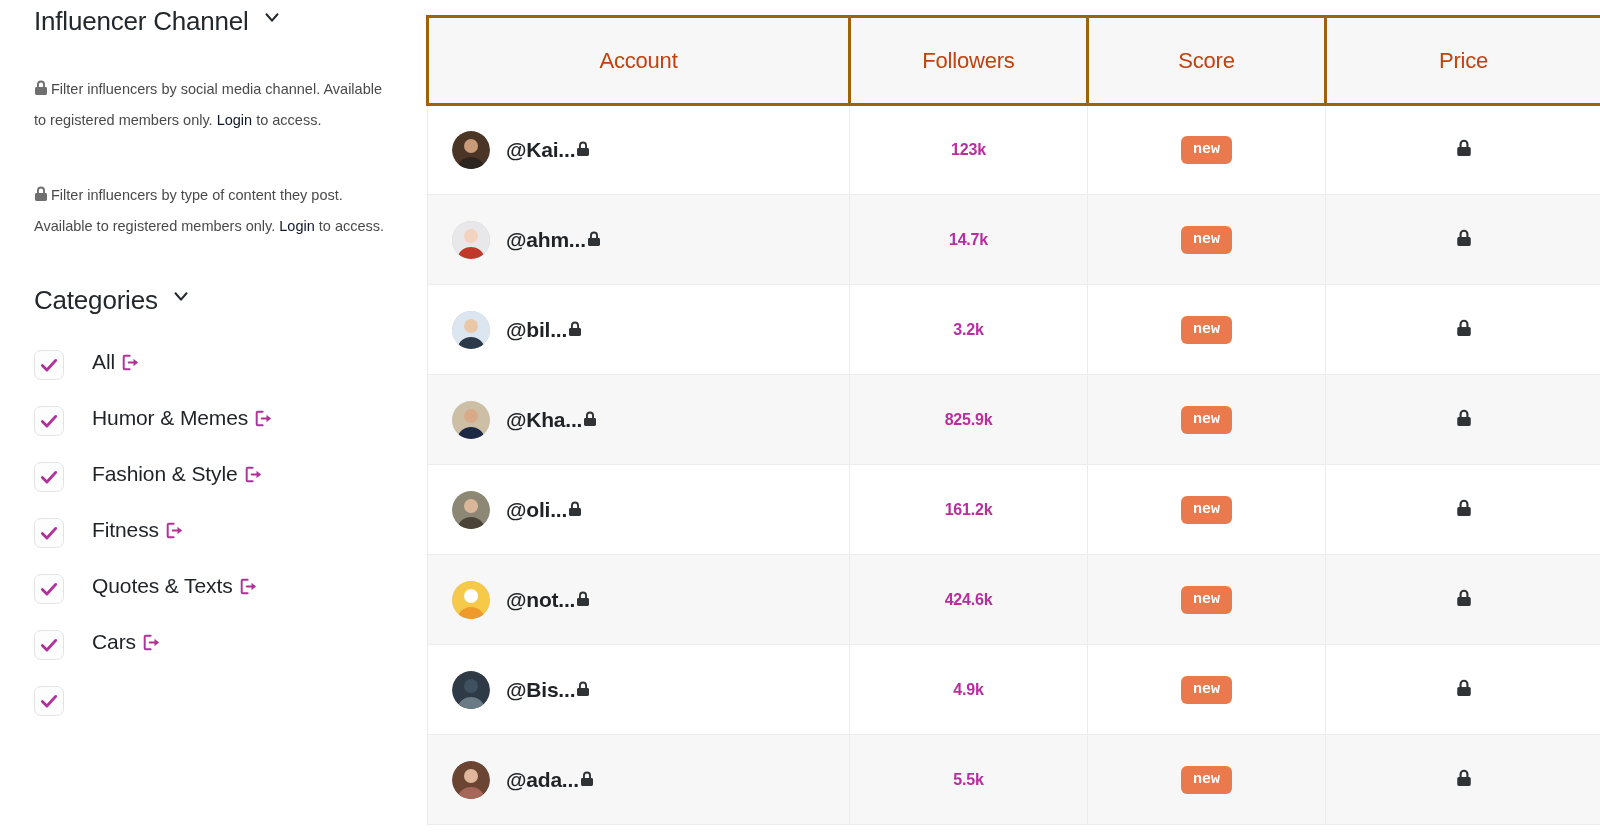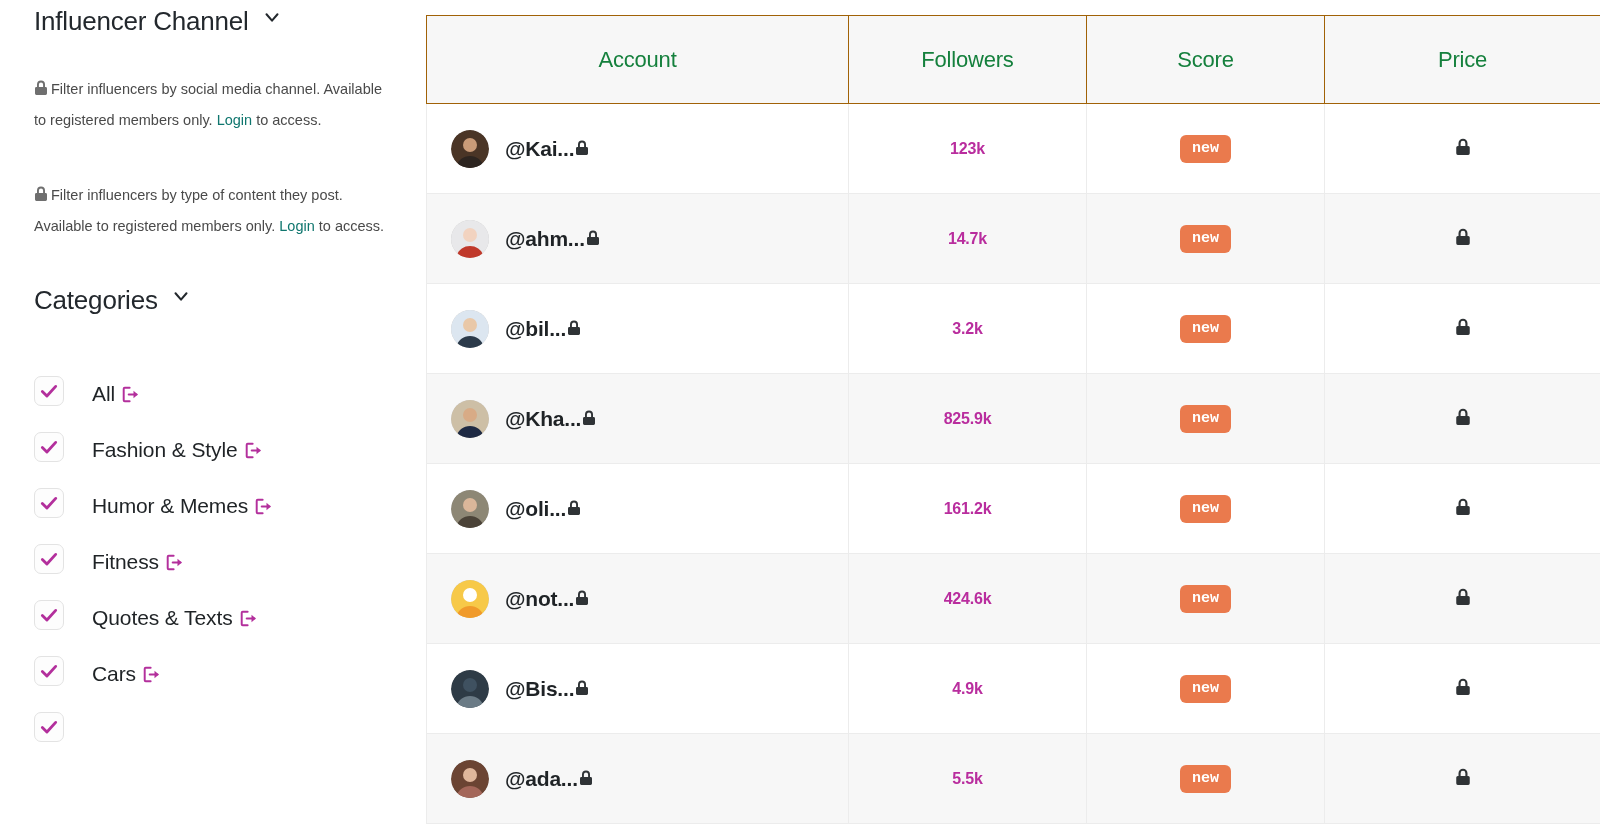--- a/index.html
+++ b/index.html
@@ -34,26 +34,26 @@
     line-height: 29px;
     color: #4a4a4a;
     max-width: 352px;
   }
   .filter-note .lockglyph {
     display: inline-block;
     vertical-align: -2px;
     margin-right: 3px;
   }
   .filter-note a, .filter-note .loginlink {
-    color: #0f766e; text-decoration: none; cursor: pointer;
+    color: #0f172a; text-decoration: none; cursor: pointer;
   }
 
   .cat-list { margin-top: 34px; }
   .cat-row {
-    display: flex; align-items: flex-end;
+    display: flex; align-items: flex-start;
     gap: 28px;
     height: 56px;
   }
   .cbx {
     width: 30px; height: 30px;
     border: 1px solid #e3e3e3;
     border-radius: 7px;
     background: #fdfdfd;
     display: flex; align-items: center; justify-content: center;
     flex: none;
@@ -78,25 +78,25 @@
     overflow: hidden;
   }
   table.influencers {
     width: 1174px;
     border-collapse: collapse;
     table-layout: fixed;
     background: #fff;
   }
   table.influencers th {
     background: #f7f7f7;
-    border: 1px solid #a16207;
+    border: 3px solid #a16207;
     height: 88px;
     font-weight: 400;
     font-size: 22px;
-    color: #15803d;
+    color: #c2410c;
     letter-spacing: -0.2px;
     text-align: center;
     vertical-align: middle;
   }
   table.influencers td {
     border: 1px solid #ececec;
     height: 90px;
     vertical-align: middle;
     text-align: center;
   }
@@ -204,38 +204,38 @@
               </span>
             </span>
           </div>
           <div class="cat-row">
             <span class="cbx">
               <svg width="20" height="20" viewBox="0 0 24 24" fill="none" stroke="#b32f9c" stroke-width="3.4" stroke-linecap="round" stroke-linejoin="round">
                 <polyline points="4 12.5 9.5 18 20 6.5"></polyline>
               </svg>
             </span>
             <span class="cat-label">
-              <span>Fashion &amp; Style</span>
+              <span>Humor &amp; Memes</span>
               <span class="arrowicon">
                 <svg width="17" height="17" viewBox="0 0 20 20" fill="none">
                   <path d="M9 2H3.2A1.2 1.2 0 0 0 2 3.2v13.6A1.2 1.2 0 0 0 3.2 18H9" stroke="#b32f9c" stroke-width="2.3" stroke-linecap="round" stroke-linejoin="round"></path>
                   <path d="M8 10h9" stroke="#b32f9c" stroke-width="2.6" stroke-linecap="round"></path>
                   <path d="M13.5 5.6 18.6 10l-5.1 4.4z" fill="#b32f9c"></path>
                 </svg>
               </span>
             </span>
           </div>
           <div class="cat-row">
             <span class="cbx">
               <svg width="20" height="20" viewBox="0 0 24 24" fill="none" stroke="#b32f9c" stroke-width="3.4" stroke-linecap="round" stroke-linejoin="round">
                 <polyline points="4 12.5 9.5 18 20 6.5"></polyline>
               </svg>
             </span>
             <span class="cat-label">
-              <span>Humor &amp; Memes</span>
+              <span>Fashion &amp; Style</span>
               <span class="arrowicon">
                 <svg width="17" height="17" viewBox="0 0 20 20" fill="none">
                   <path d="M9 2H3.2A1.2 1.2 0 0 0 2 3.2v13.6A1.2 1.2 0 0 0 3.2 18H9" stroke="#b32f9c" stroke-width="2.3" stroke-linecap="round" stroke-linejoin="round"></path>
                   <path d="M8 10h9" stroke="#b32f9c" stroke-width="2.6" stroke-linecap="round"></path>
                   <path d="M13.5 5.6 18.6 10l-5.1 4.4z" fill="#b32f9c"></path>
                 </svg>
               </span>
             </span>
           </div>
           <div class="cat-row">

